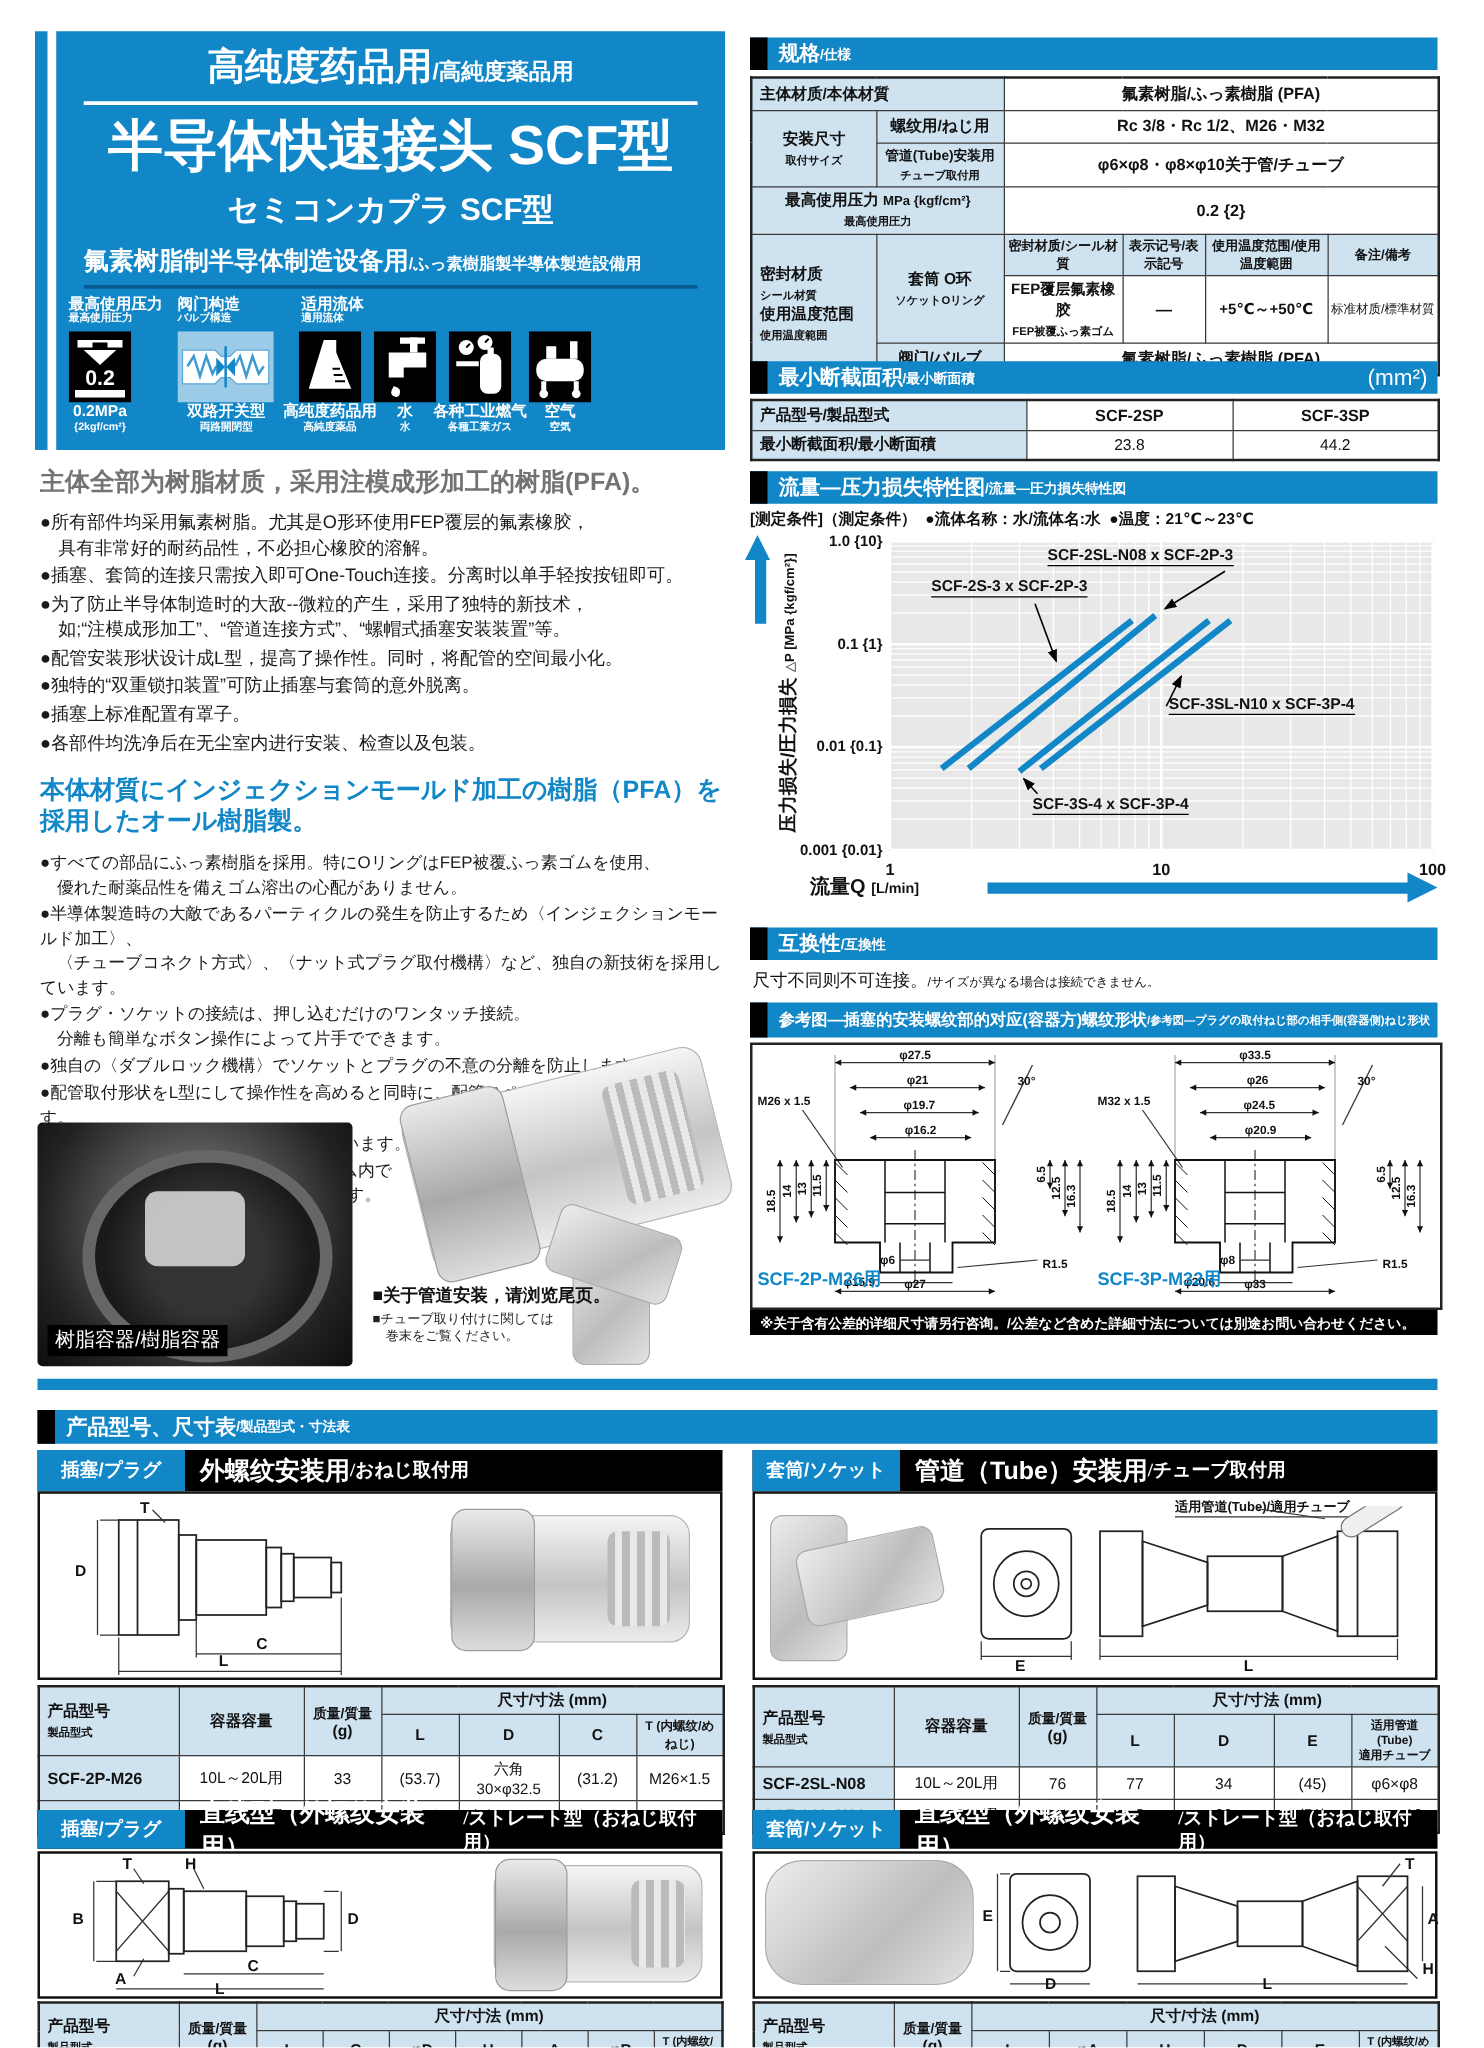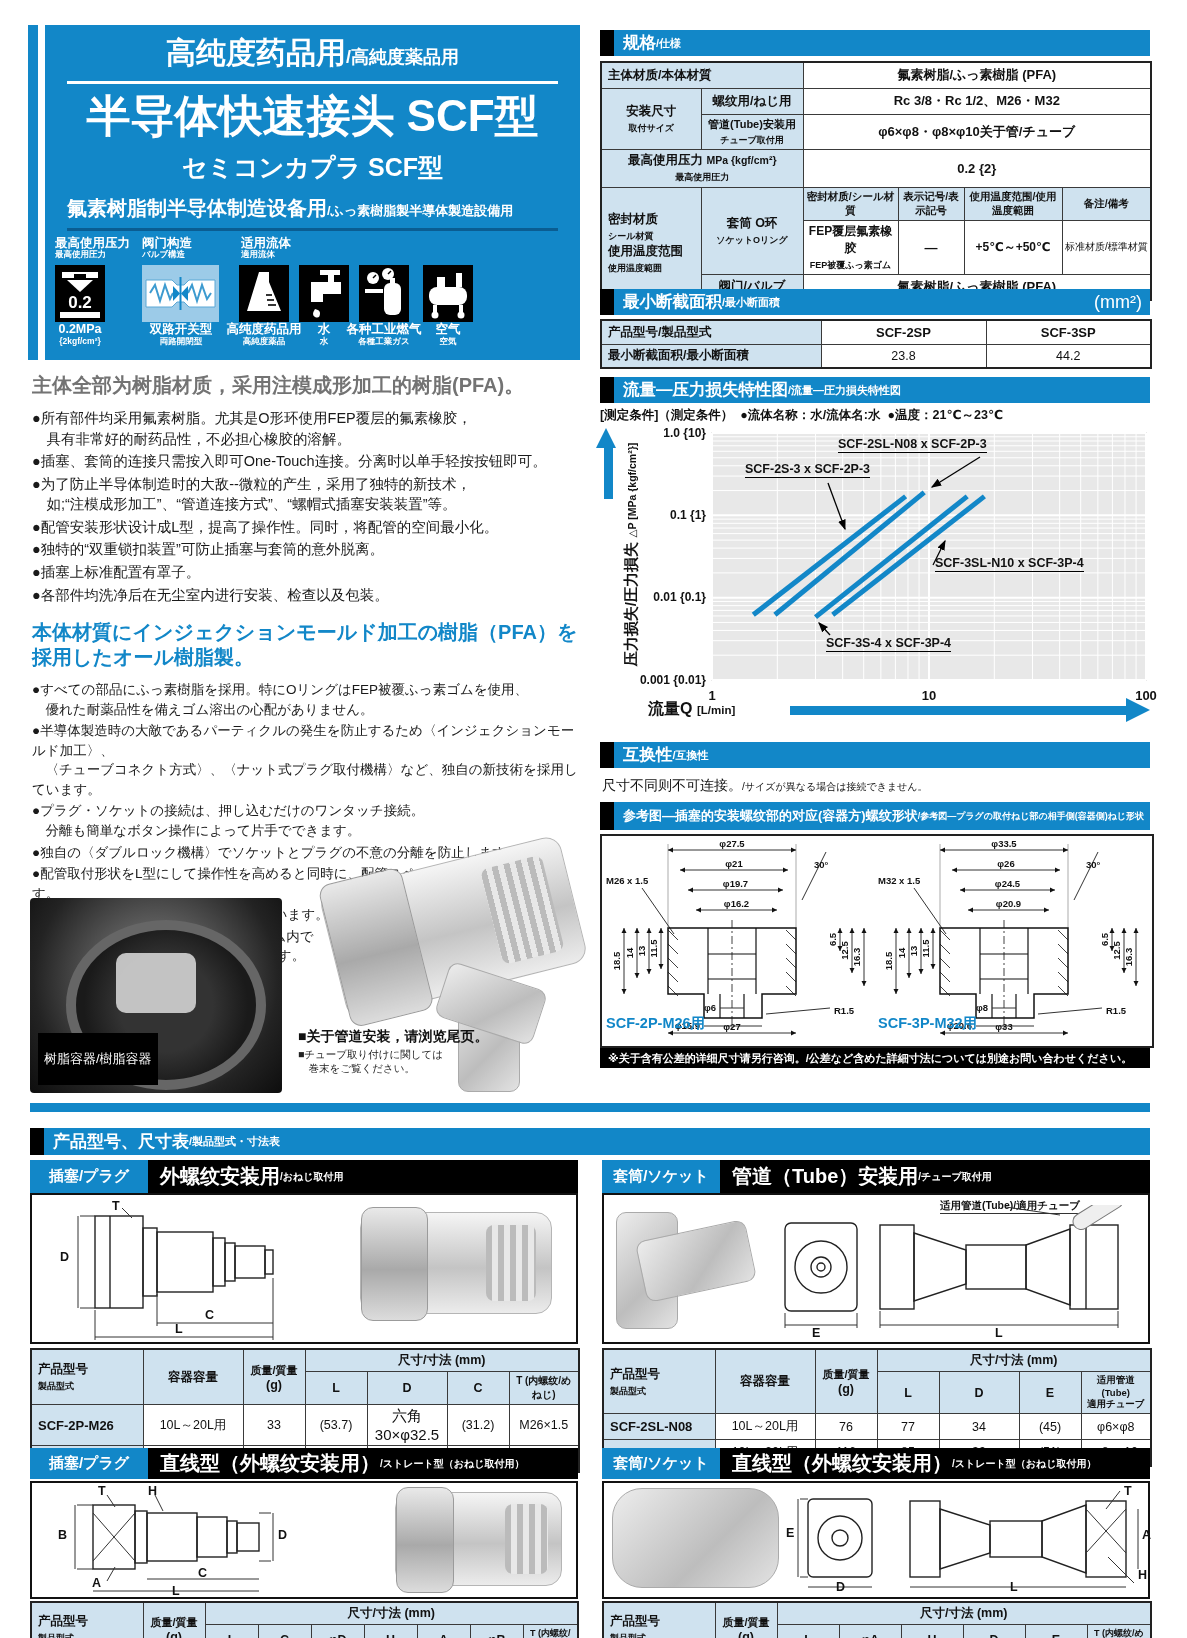--- a/index.html
+++ b/index.html
@@ -32,21 +32,21 @@
   .blist .bi{white-space:pre-line;}
   .cnlist{top:408px;font-size:14.5px;line-height:1.42;color:#1a1a1a;}
   .hjp{position:absolute;left:32px;top:620px;width:548px;font-size:20px;font-weight:bold;color:#1287c8;line-height:1.26;}
   .jplist{top:680px;font-size:13.5px;line-height:1.45;color:#1a1a1a;}
   
   .photo-dark{position:absolute;left:30px;top:898px;width:252px;height:195px;border-radius:4px;
      background:radial-gradient(circle at 50% 42%,#8a8a8a 0%,#555 38%,#232323 72%,#0d0d0d 100%);}
   .photo-dark .ring{position:absolute;left:36px;top:22px;width:180px;height:150px;border-radius:50%;
      border:10px solid #666;background:radial-gradient(circle,#333 40%,#1a1a1a 70%);}
   .photo-dark .lid{position:absolute;left:86px;top:55px;width:80px;height:60px;border-radius:10px;background:#ddd;opacity:.85;}
-  .plabel{position:absolute;left:8px;bottom:8px;background:#000;color:#fff;font-size:13px;padding:17px 6px;}
+  .plabel{position:absolute;left:8px;bottom:8px;background:#000;color:#fff;font-size:16px;padding:2px 6px;}
   .capsule{position:absolute;border-radius:16px;background:linear-gradient(180deg,#f5f5f5,#c4c4c4 55%,#ececec);
      border:1px solid #b5b5b5;}
   .capsule .collar{position:absolute;left:0;top:-6%;width:34%;height:112%;border-radius:12px;
      background:linear-gradient(180deg,#e9e9e9,#a9a9a9 55%,#dcdcdc);border:1px solid #9b9b9b;}
   .capsule .ridges{position:absolute;right:8%;top:12%;width:26%;height:76%;
      background:repeating-linear-gradient(90deg,#bbb 0 6px,#e8e8e8 6px 12px);border-radius:8px;}
   .lshape1{position:absolute;background:linear-gradient(135deg,#ededed,#bdbdbd 60%,#e3e3e3);border:1px solid #aaa;border-radius:10px;}
   .note-cn{font-size:14px;font-weight:bold;color:#111;}
   .note-jp{font-size:10.5px;color:#222;white-space:pre-line;margin-top:2px;}
   
@@ -82,21 +82,21 @@
   .refmodel{position:absolute;font-size:14.5px;font-weight:bold;color:#1287c8;}
   .notebar{position:absolute;left:600px;top:1048px;width:550px;height:20px;background:#000;color:#fff;
      font-size:11px;font-weight:bold;display:flex;align-items:center;padding-left:8px;box-sizing:border-box;}
   .dt2{font:bold 9.5px "Liberation Sans",sans-serif;fill:#111;}
   
   .divband{position:absolute;left:30px;top:1103px;width:1120px;height:9px;background:#1287c8;}
   .subbar{position:absolute;width:548px;height:33px;background:#000;display:flex;align-items:center;color:#fff;}
   .subbar .tab{background:#1287c8;height:100%;width:118px;display:flex;align-items:center;justify-content:center;
      font-weight:bold;font-size:15px;flex:0 0 auto;}
   .subbar .st{font-size:20px;font-weight:bold;margin-left:12px;}
-  .subbar .stj{font-size:10px;font-weight:bold;}
+  .subbar .stj{font-size:15px;font-weight:bold;font-family:Liberation Serif, serif;}
   .drawbox{position:absolute;width:548px;background:#fff;border:2px solid #111;box-sizing:border-box;}
   .dletter{position:absolute;font-weight:bold;font-size:12.5px;color:#111;}
   .tubelbl{position:absolute;font-size:10.5px;font-weight:bold;}
   .lineart{stroke:#222;fill:none;stroke-width:1.4;}
   .dim{stroke:#333;fill:none;stroke-width:1;}
 </style>
 </head>
 <body>
 
 <div class="page">
@@ -714,21 +714,21 @@
       <td class="hd">L</td>
       <td class="hd">D</td>
       <td class="hd">C</td>
       <td class="hd" style="font-size:10px">T (内螺纹/めねじ)</td>
     </tr>
     <tr style="height:26px">
       <td class="hd big lf">SCF-2P-M26</td>
       <td>10L～20L用</td>
       <td>33</td>
       <td>(53.7)</td>
-      <td style="font-size:15px">六角30×φ32.5</td>
+      <td style="font-size:12px">六角30×φ32.5</td>
       <td>(31.2)</td>
       <td>M26×1.5</td>
     </tr>
     <tr style="height:26px">
       <td class="hd big lf">SCF-3P-M32</td>
       <td>10L～20L用</td>
       <td>50</td>
       <td>(57.7)</td>
       <td style="font-size:11.5px">六角36×φ39</td>
       <td>(35.2)</td>

